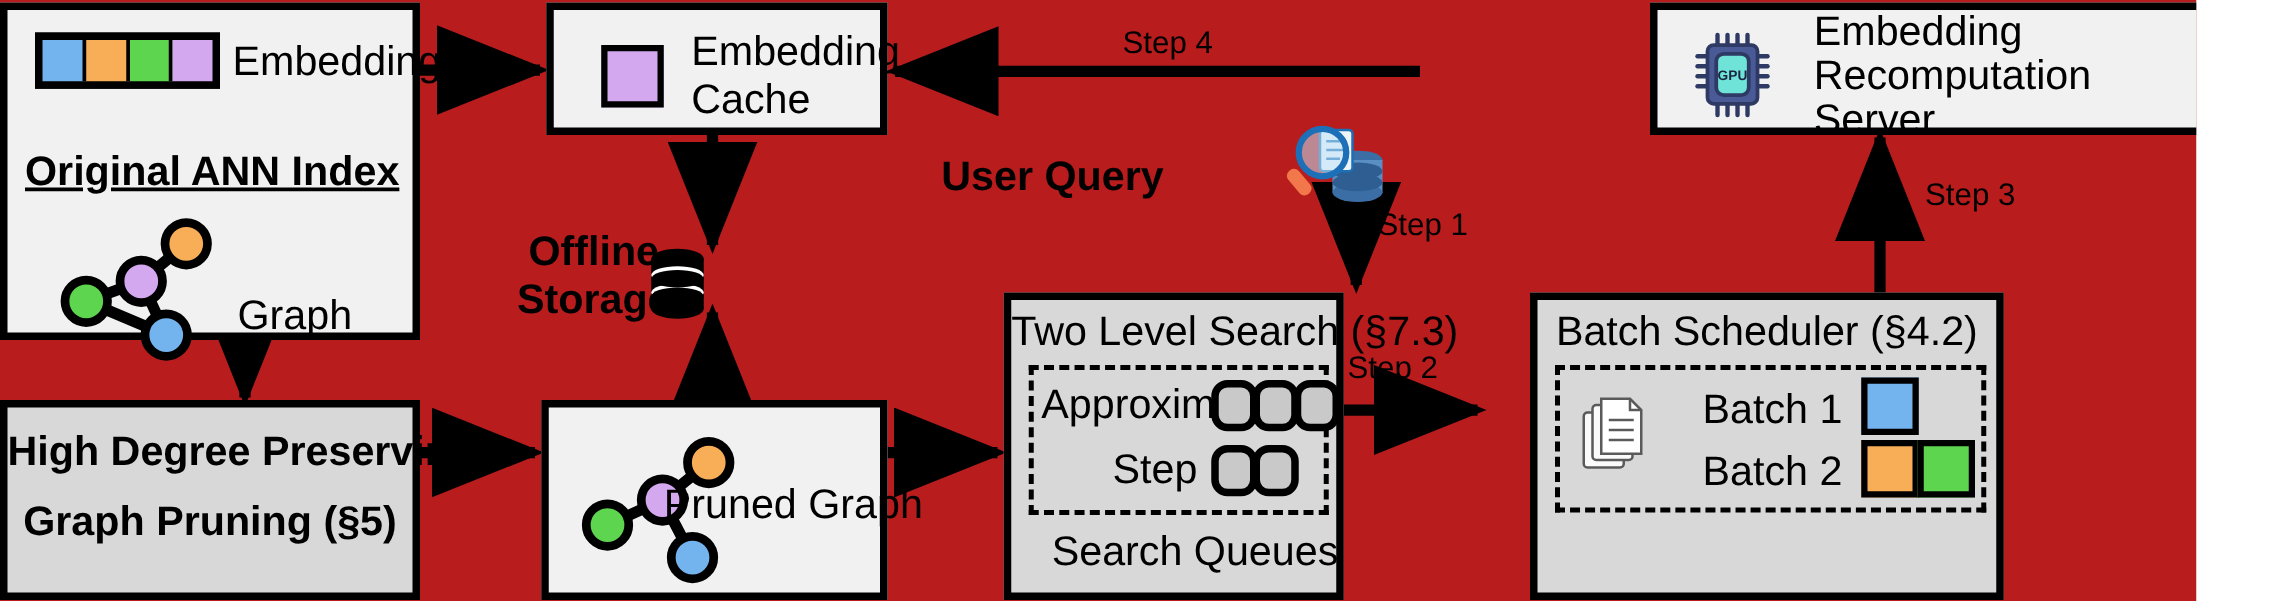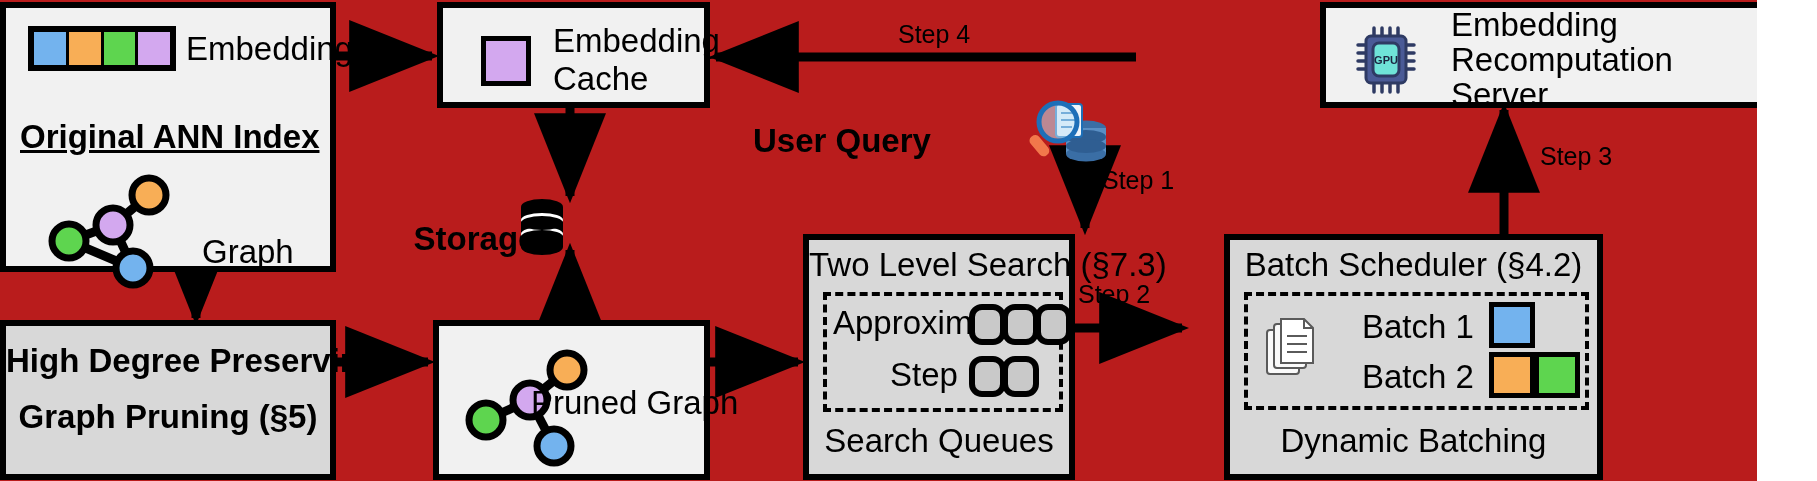--- a/index.html
+++ b/index.html
@@ -99,21 +99,21 @@
     <div style="position:absolute; left:22px; top:18px; width:148px; height:45px; border:6px solid #000; box-sizing:border-box; display:flex; background:#000;">
       <div style="flex:1; background:#73b3ee; border-right:3px solid #000;"></div>
       <div style="flex:1; background:#f8ae56; border-right:3px solid #000;"></div>
       <div style="flex:1; background:#5ed54f; border-right:3px solid #000;"></div>
       <div style="flex:1; background:#d3a8ef;"></div>
     </div>
     <span class="lbl title-lg" style="left:180px; top:22px;">Embedding</span>
 
     <span class="lbl title-bold" style="left:14px; top:110px;text-decoration:underline;">Original ANN Index</span>
 
-    <span class="lbl title-lg" style="left:196px; top:225px;text-align:center;">Graph</span>
+    <span class="lbl title-lg" style="left:184px; top:225px;text-align:center;">Graph</span>
 
     <svg style="position:absolute; left:40px; top:165px; width:160px; height:110px; overflow:visible;">
       <line class="gedge" x1="23" y1="68" x2="67" y2="52"></line>
       <line class="gedge" x1="67" y1="52" x2="103" y2="22"></line>
       <line class="gedge" x1="67" y1="52" x2="87" y2="95"></line>
       <line class="gedge" x1="23" y1="68" x2="87" y2="95"></line>
       <circle class="gnode" cx="103" cy="22" r="17" fill="#f8ae56"></circle>
       <circle class="gnode" cx="67" cy="52" r="17" fill="#d3a8ef"></circle>
       <circle class="gnode" cx="23" cy="68" r="17" fill="#5ed54f"></circle>
       <circle class="gnode" cx="87" cy="95" r="17" fill="#73b3ee"></circle>
@@ -124,20 +124,21 @@
     <span class="lbl title-bold ctr" style="left:0; top:16px; width:100%;">High Degree Preserving</span>
     <span class="lbl title-bold ctr" style="left:0; top:72px; width:100%;">Graph Pruning (§5)</span>
   </div>
 
   <div class="box" style="left:437px; top:2px; width:273px; height:106px;">
     <div class="sq" style="left:38px; top:28px; width:50px; height:50px; background:#d3a8ef;"></div>
     <span class="lbl title-lg" style="left:110px; top:14px;">Embedding</span>
     <span class="lbl title-lg" style="left:110px; top:52px;">Cache</span>
   </div>
 
+  <span class="lbl title-bold ctr" style="left:400px; top:182px; width:150px;">Offline</span>
   <span class="lbl title-bold ctr" style="left:400px; top:220px; width:150px;">Storage</span>
 
   <svg class="icon-abs" style="left:520px; top:198px; width:44px; height:58px; overflow:visible;">
     <ellipse cx="22" cy="9" rx="21" ry="8" fill="#000"></ellipse>
     <rect x="1" y="9" width="42" height="40" fill="#000"></rect>
     <ellipse cx="22" cy="49" rx="21" ry="8" fill="#000"></ellipse>
     <ellipse cx="22" cy="22" rx="21" ry="7" fill="#fff"></ellipse>
     <ellipse cx="22" cy="36" rx="21" ry="7" fill="#fff"></ellipse>
     <ellipse cx="22" cy="25" rx="21" ry="7" fill="#000"></ellipse>
     <ellipse cx="22" cy="39" rx="21" ry="7" fill="#000"></ellipse>
@@ -185,21 +186,21 @@
       <span class="lbl title-lg" style="left:6px; top:8px;">Approximate</span>
       <div class="qslot" style="left:142px; top:8px; width:37px; height:41px;"></div>
       <div class="qslot" style="left:175px; top:8px; width:37px; height:41px;"></div>
       <div class="qslot" style="left:208px; top:8px; width:37px; height:41px;"></div>
 
       <span class="lbl title-lg" style="left:63px; top:60px;">Step</span>
       <div class="qslot" style="left:142px; top:60px; width:37px; height:41px;"></div>
       <div class="qslot" style="left:175px; top:60px; width:37px; height:41px;"></div>
     </div>
 
-    <span class="lbl title-lg ctr" style="left:0; top:182px; width:100%;text-align:center;">Search Queues</span>
+    <span class="lbl title-lg ctr" style="left:17px; top:182px; width:100%;text-align:center;">Search Queues</span>
   </div>
 
   <span class="lbl step" style="left:1078px; top:280px;">Step 2</span>
 
   <div class="box shaded" style="left:1224px; top:234px; width:379px; height:246px;">
     <span class="lbl title-lg ctr" style="left:0; top:6px; width:100%;">Batch Scheduler (§4.2)</span>
 
     <div class="dashed" style="left:14px; top:52px; width:345px; height:118px;">
       <svg style="position:absolute; left:18px; top:22px; width:52px; height:70px; overflow:visible;">
         <rect x="1" y="12" width="32" height="44" rx="3" fill="#fafafa" stroke="#5a5a5a" stroke-width="2"></rect>
@@ -212,21 +213,20 @@
       </svg>
 
       <span class="lbl title-lg" style="left:114px; top:12px;">Batch 1</span>
       <div class="sq" style="left:241px; top:6px; width:46px; height:46px; background:#73b3ee;"></div>
 
       <span class="lbl title-lg" style="left:114px; top:62px;">Batch 2</span>
       <div class="sq" style="left:241px; top:56px; width:46px; height:46px; background:#f8ae56;"></div>
       <div class="sq" style="left:286px; top:56px; width:46px; height:46px; background:#5ed54f;"></div>
     </div>
 
-    <span class="lbl title-lg ctr" style="left:0; top:182px; width:100%;">Dynamic Batching</span>
   </div>
 
   <span class="lbl step" style="left:1518px; top:142px;margin-left:22px;">Step 3</span>
 
   <div class="box" style="left:1320px; top:2px; width:497px; height:106px;">
     <svg style="position:absolute; left:30px; top:18px; width:68px; height:68px; overflow:visible;">
       <g stroke="#2e3a63" stroke-width="3.5" stroke-linecap="round">
         <line x1="18" y1="2" x2="18" y2="11"></line>
           <line x1="26" y1="2" x2="26" y2="11"></line>
         <line x1="34" y1="2" x2="34" y2="11"></line>

